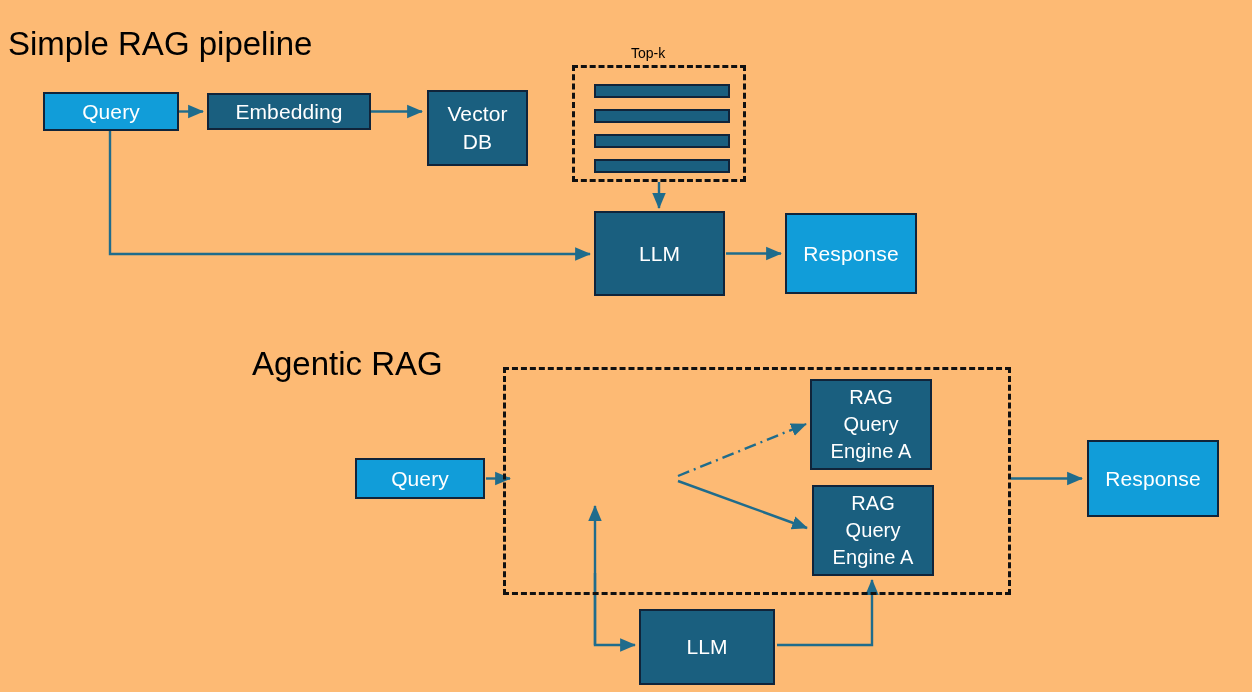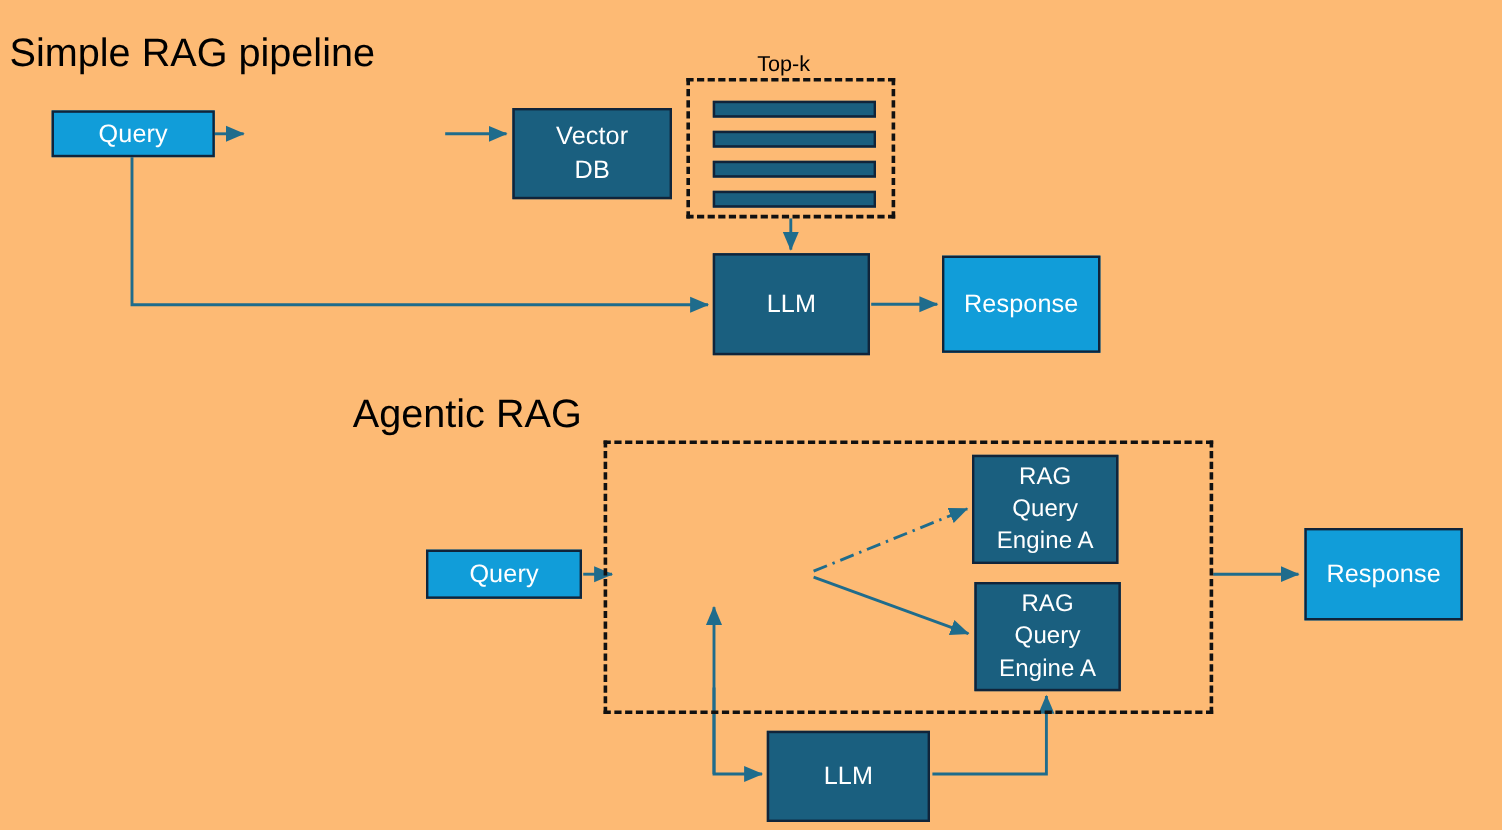--- a/index.html
+++ b/index.html
@@ -51,21 +51,21 @@
   .node .nlabel { display: block; width: 100%; }
   .dashed-group {
     position: absolute;
     box-sizing: border-box;
     border: 3px dashed #111111;
     background: transparent;
   }
   .topk-caption {
     position: absolute;
     color: #000000;
-    font-size: 18px;
+    font-size: 14px;
     line-height: 22px;
     white-space: nowrap;
     font-family: "Liberation Sans", sans-serif;
   }
   .topk-bar {
     position: absolute;
     background: #1A5F7F;
     border: 2px solid #10243A;
     box-sizing: border-box;
   }
@@ -107,22 +107,25 @@
 
     <line x1="1011" y1="478.5" x2="1082" y2="478.5" stroke="#1F6C8C" stroke-width="2.4" marker-end="url(#arrow)"></line>
   </svg>
 
   <div class="title" style="left:8px; top:25px;">Simple RAG pipeline</div>
 
   <div class="node light" style="left:43px; top:92px; width:136px; height:39px;">
     <span class="nlabel">Query</span>
   </div>
 
+  <div class="node dark" style="left:207px; top:93px; width:164px; height:37px;">
+    <span class="nlabel">Embedding</span>
+  </div>
 
-  <div class="node dark" style="left:427px; top:90px; width:133px; height:76px; flex-direction:column;">
+  <div class="node dark" style="left:427px; top:90px; width:101px; height:76px; flex-direction:column;">
     <span class="nlabel">Vector</span>
     <span class="nlabel">DB</span>
   </div>
 
   <div class="topk-caption" style="left:631px; top:42px;">Top-k</div>
 
   <div class="dashed-group" style="left:572px; top:65px; width:174px; height:117px;">
     <div class="topk-bar" style="left:19px; top:16px; width:136px; height:14px;"></div>
     <div class="topk-bar" style="left:19px; top:41px; width:136px; height:14px;"></div>
     <div class="topk-bar" style="left:19px; top:66px; width:136px; height:14px;"></div>
@@ -130,21 +133,21 @@
   </div>
 
   <div class="node dark" style="left:594px; top:211px; width:131px; height:85px;">
     <span class="nlabel">LLM</span>
   </div>
 
   <div class="node light" style="left:785px; top:213px; width:132px; height:81px;">
     <span class="nlabel">Response</span>
   </div>
 
-  <div class="title" style="left:252px; top:326px;margin-left:42px;">Agentic RAG</div>
+  <div class="title" style="left:252px; top:345px;">Agentic RAG</div>
 
   <div class="dashed-group" style="left:503px; top:367px; width:508px; height:228px;"></div>
 
   <div class="node light" style="left:355px; top:458px; width:130px; height:41px;">
     <span class="nlabel">Query</span>
   </div>
 
 
   <div class="node dark" style="left:810px; top:379px; width:122px; height:91px; flex-direction:column; font-size:20px; line-height:27px;">
     <span class="nlabel">RAG</span>

